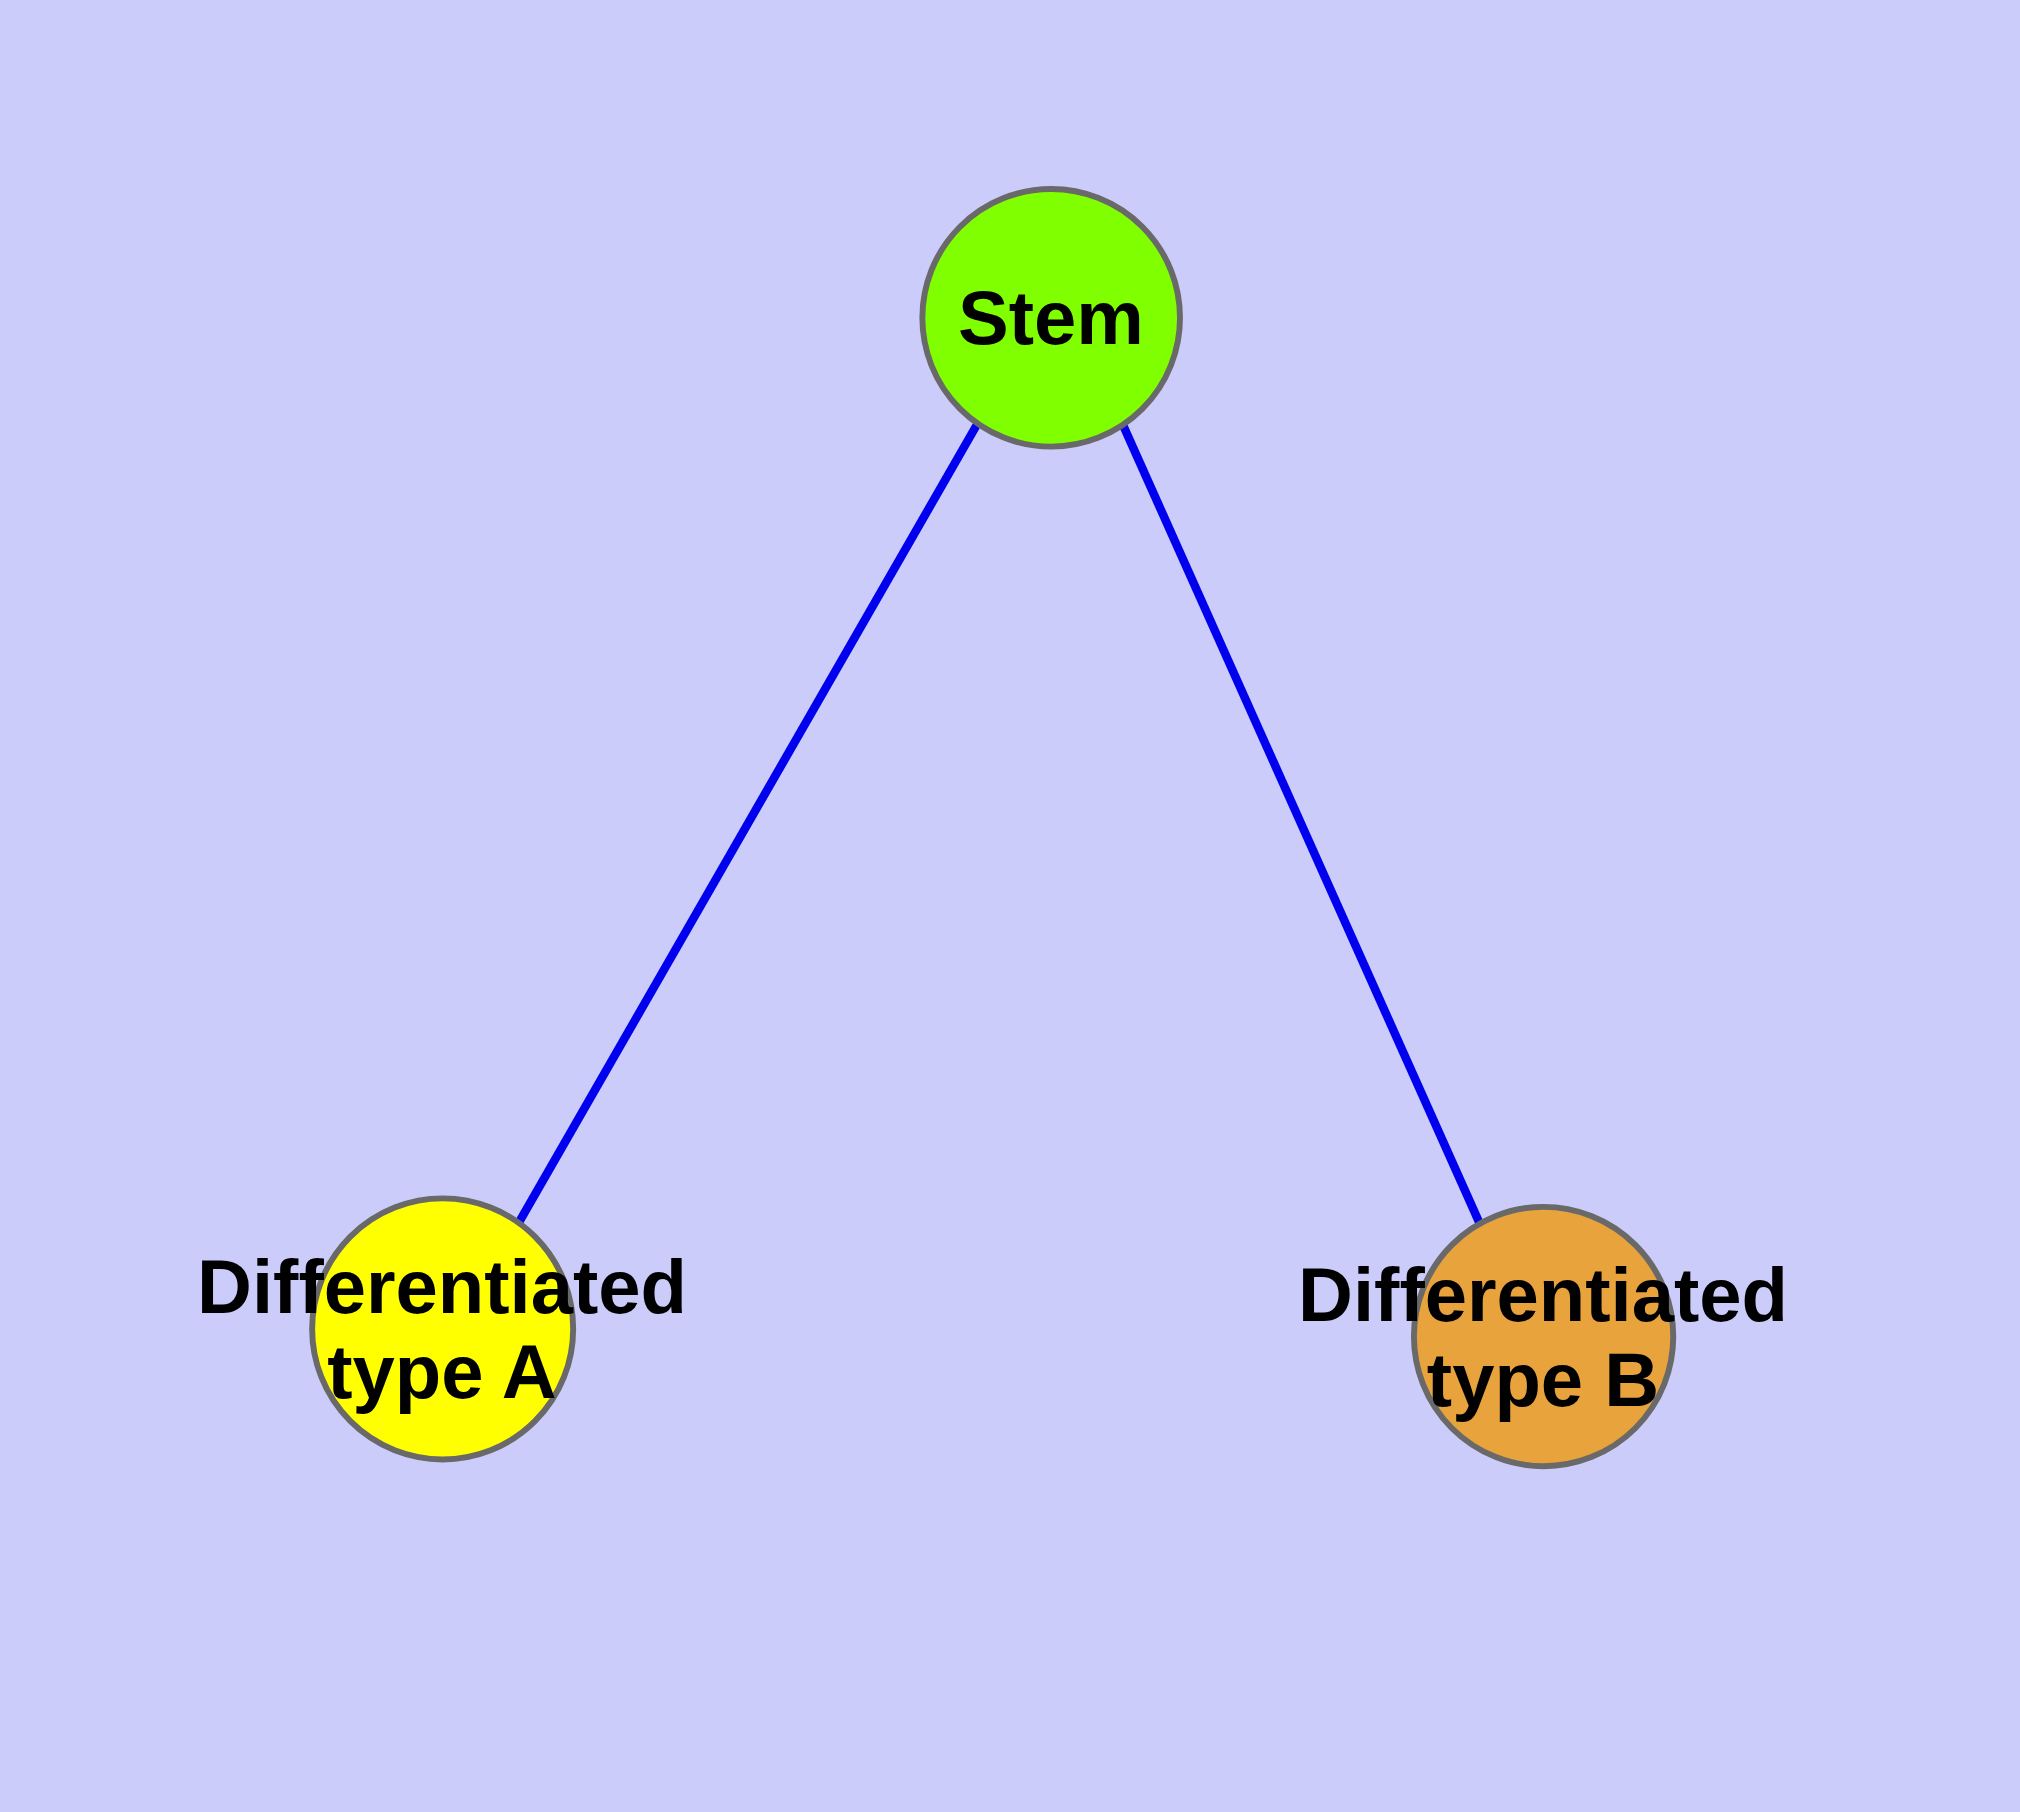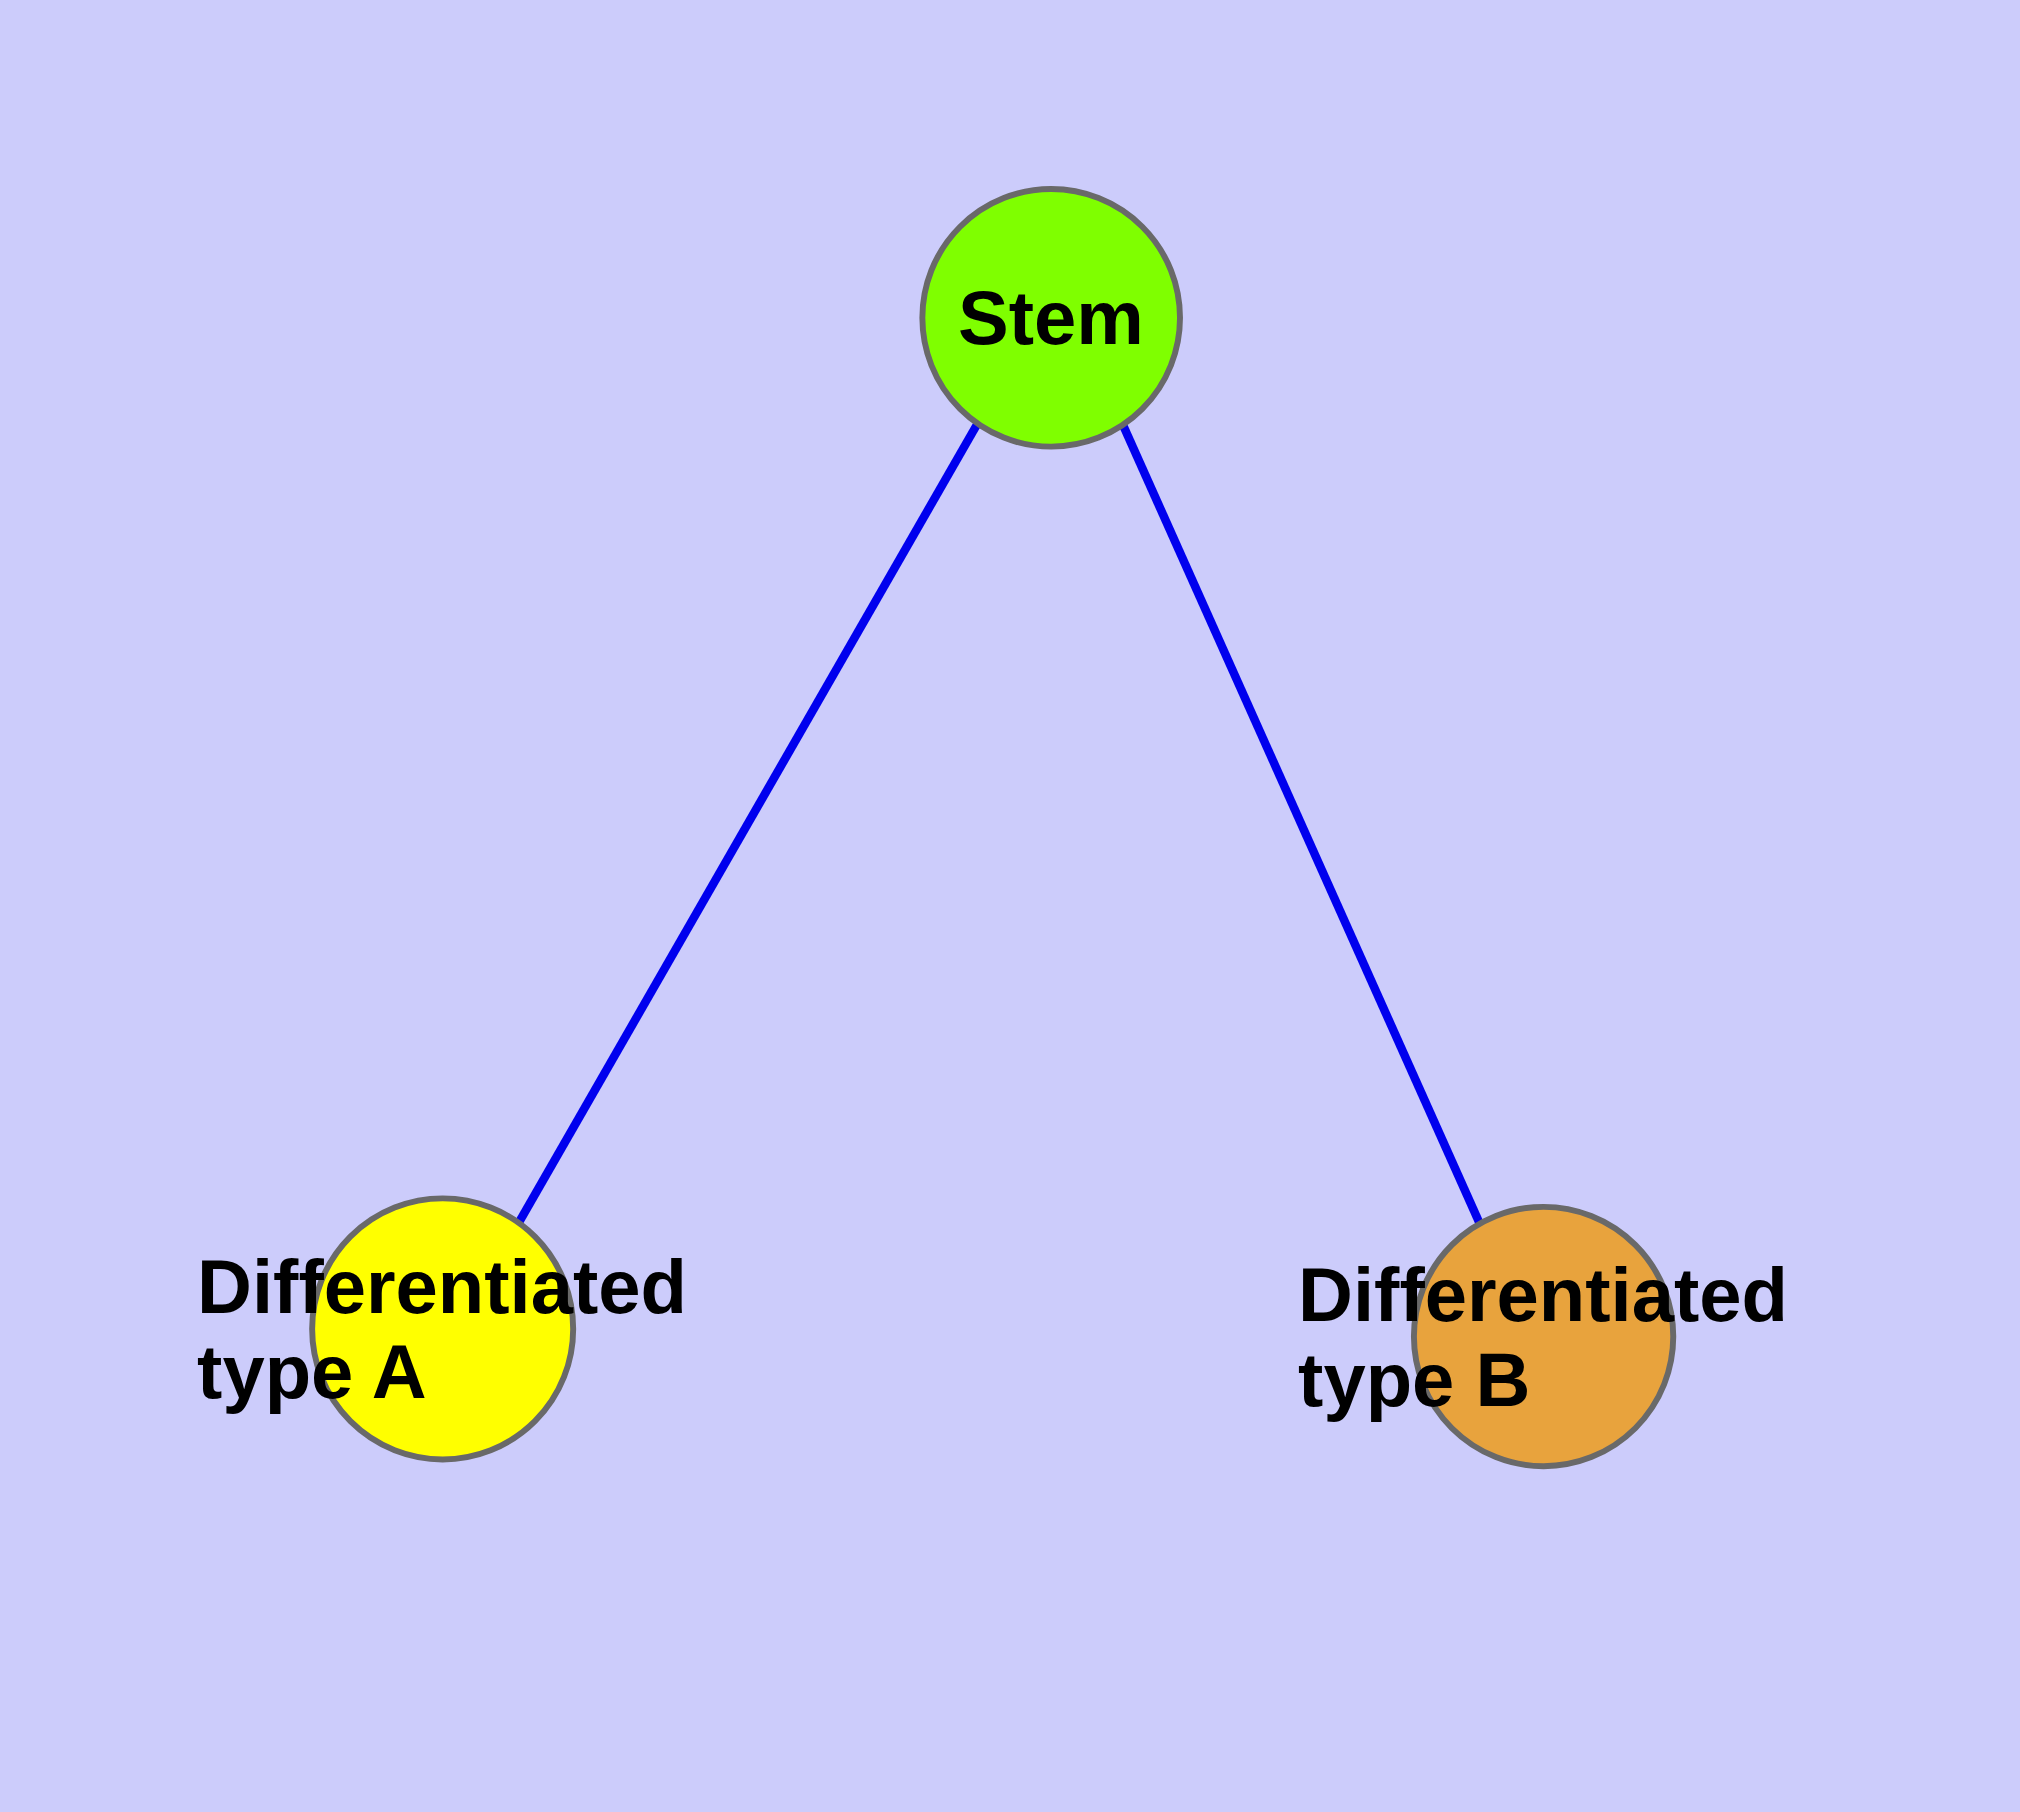--- a/index.html
+++ b/index.html
@@ -24,20 +24,21 @@
     top: 0;
     width: 2021px;
     height: 1812px;
     display: block;
   }
   .node-label {
     position: absolute;
     font-family: "Liberation Sans", sans-serif;
     font-weight: bold;
     color: #000000;
+    text-align: center;
     white-space: pre;
     line-height: 1.12;
     pointer-events: none;
     transform: translate(-50%, -50%);
   }
 </style>
 </head>
 <body>
 
 <div id="canvas" style="width: 2021px; height: 1812px; background: rgb(204, 204, 251);">

